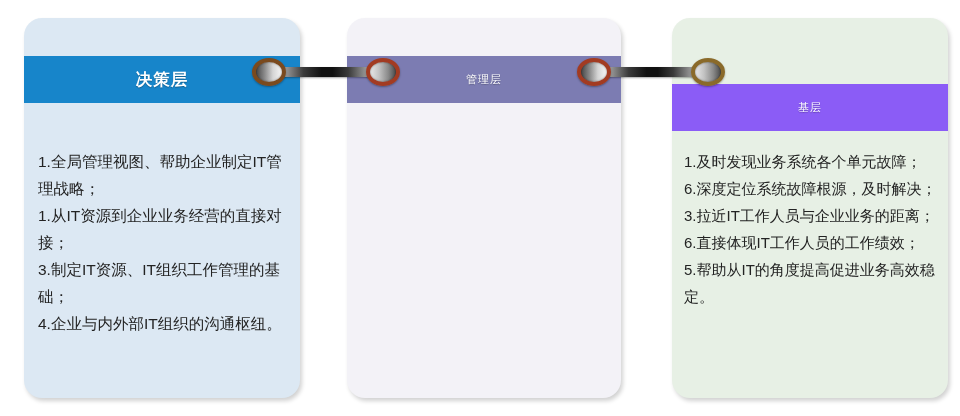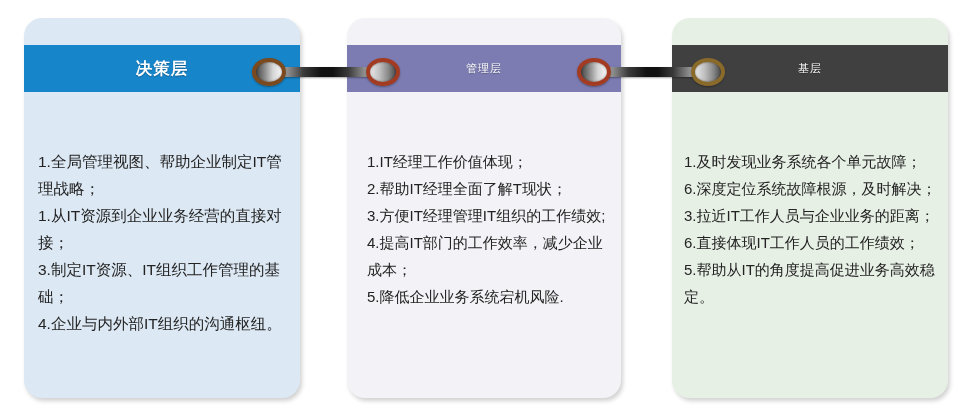--- a/index.html
+++ b/index.html
@@ -31,31 +31,31 @@
     overflow: hidden;
     box-sizing: border-box;
   }
   .card-1 { left: 24px;  width: 276px; background: #dce8f3; }
   .card-2 { left: 347px; width: 274px; background: #f3f2f7; }
   .card-3 { left: 672px; width: 276px; background: #e7f0e5; }
 
   .card-header {
     position: absolute;
     left: 0;
-    top: 27px;
+    top: 38px;
     width: 100%;
     height: 47px;
     display: flex;
     align-items: center;
     justify-content: center;
     box-sizing: border-box;
   }
   .card-1 .card-header { background: #1785ca; }
   .card-2 .card-header { background: #7c7cb2; }
-  .card-3 .card-header { background: #404040; }
+  .card-3 .card-header { background: #8b5cf6; margin-top: 28px; }
 
   .card-title {
     color: #ffffff;
     font-size: 11px;
     letter-spacing: 1px;
     line-height: 1;
     text-shadow: 0 1px 1px rgba(0,0,0,0.28);
   }
   .card-1 .card-title { font-weight: bold; font-size: 16.5px; }
   .card-2 .card-title { font-weight: normal; }
@@ -164,29 +164,20 @@
         <li class="body-item">3.制定IT资源、IT组织工作管理的基础；</li>
         <li class="body-item">4.企业与内外部IT组织的沟通枢纽。</li>
       </ul>
     </div>
   </div>
 
   <div class="card card-2">
     <div class="card-header">
       <span class="card-title">管理层</span>
     </div>
-    <div class="card-body">
-      <ul class="body-list">
-        <li class="body-item">1.IT经理工作价值体现；</li>
-        <li class="body-item">2.帮助IT经理全面了解T现状；</li>
-        <li class="body-item">3.方便IT经理管理IT组织的工作绩效;</li>
-        <li class="body-item">4.提高IT部门的工作效率，减少企业成本；</li>
-        <li class="body-item">5.降低企业业务系统宕机风险.</li>
-      </ul>
-    </div>
   </div>
 
   <div class="card card-3">
     <div class="card-header">
       <span class="card-title">基层</span>
     </div>
     <div class="card-body">
       <ul class="body-list">
         <li class="body-item">1.及时发现业务系统各个单元故障；</li>
         <li class="body-item">6.深度定位系统故障根源，及时解决；</li>

